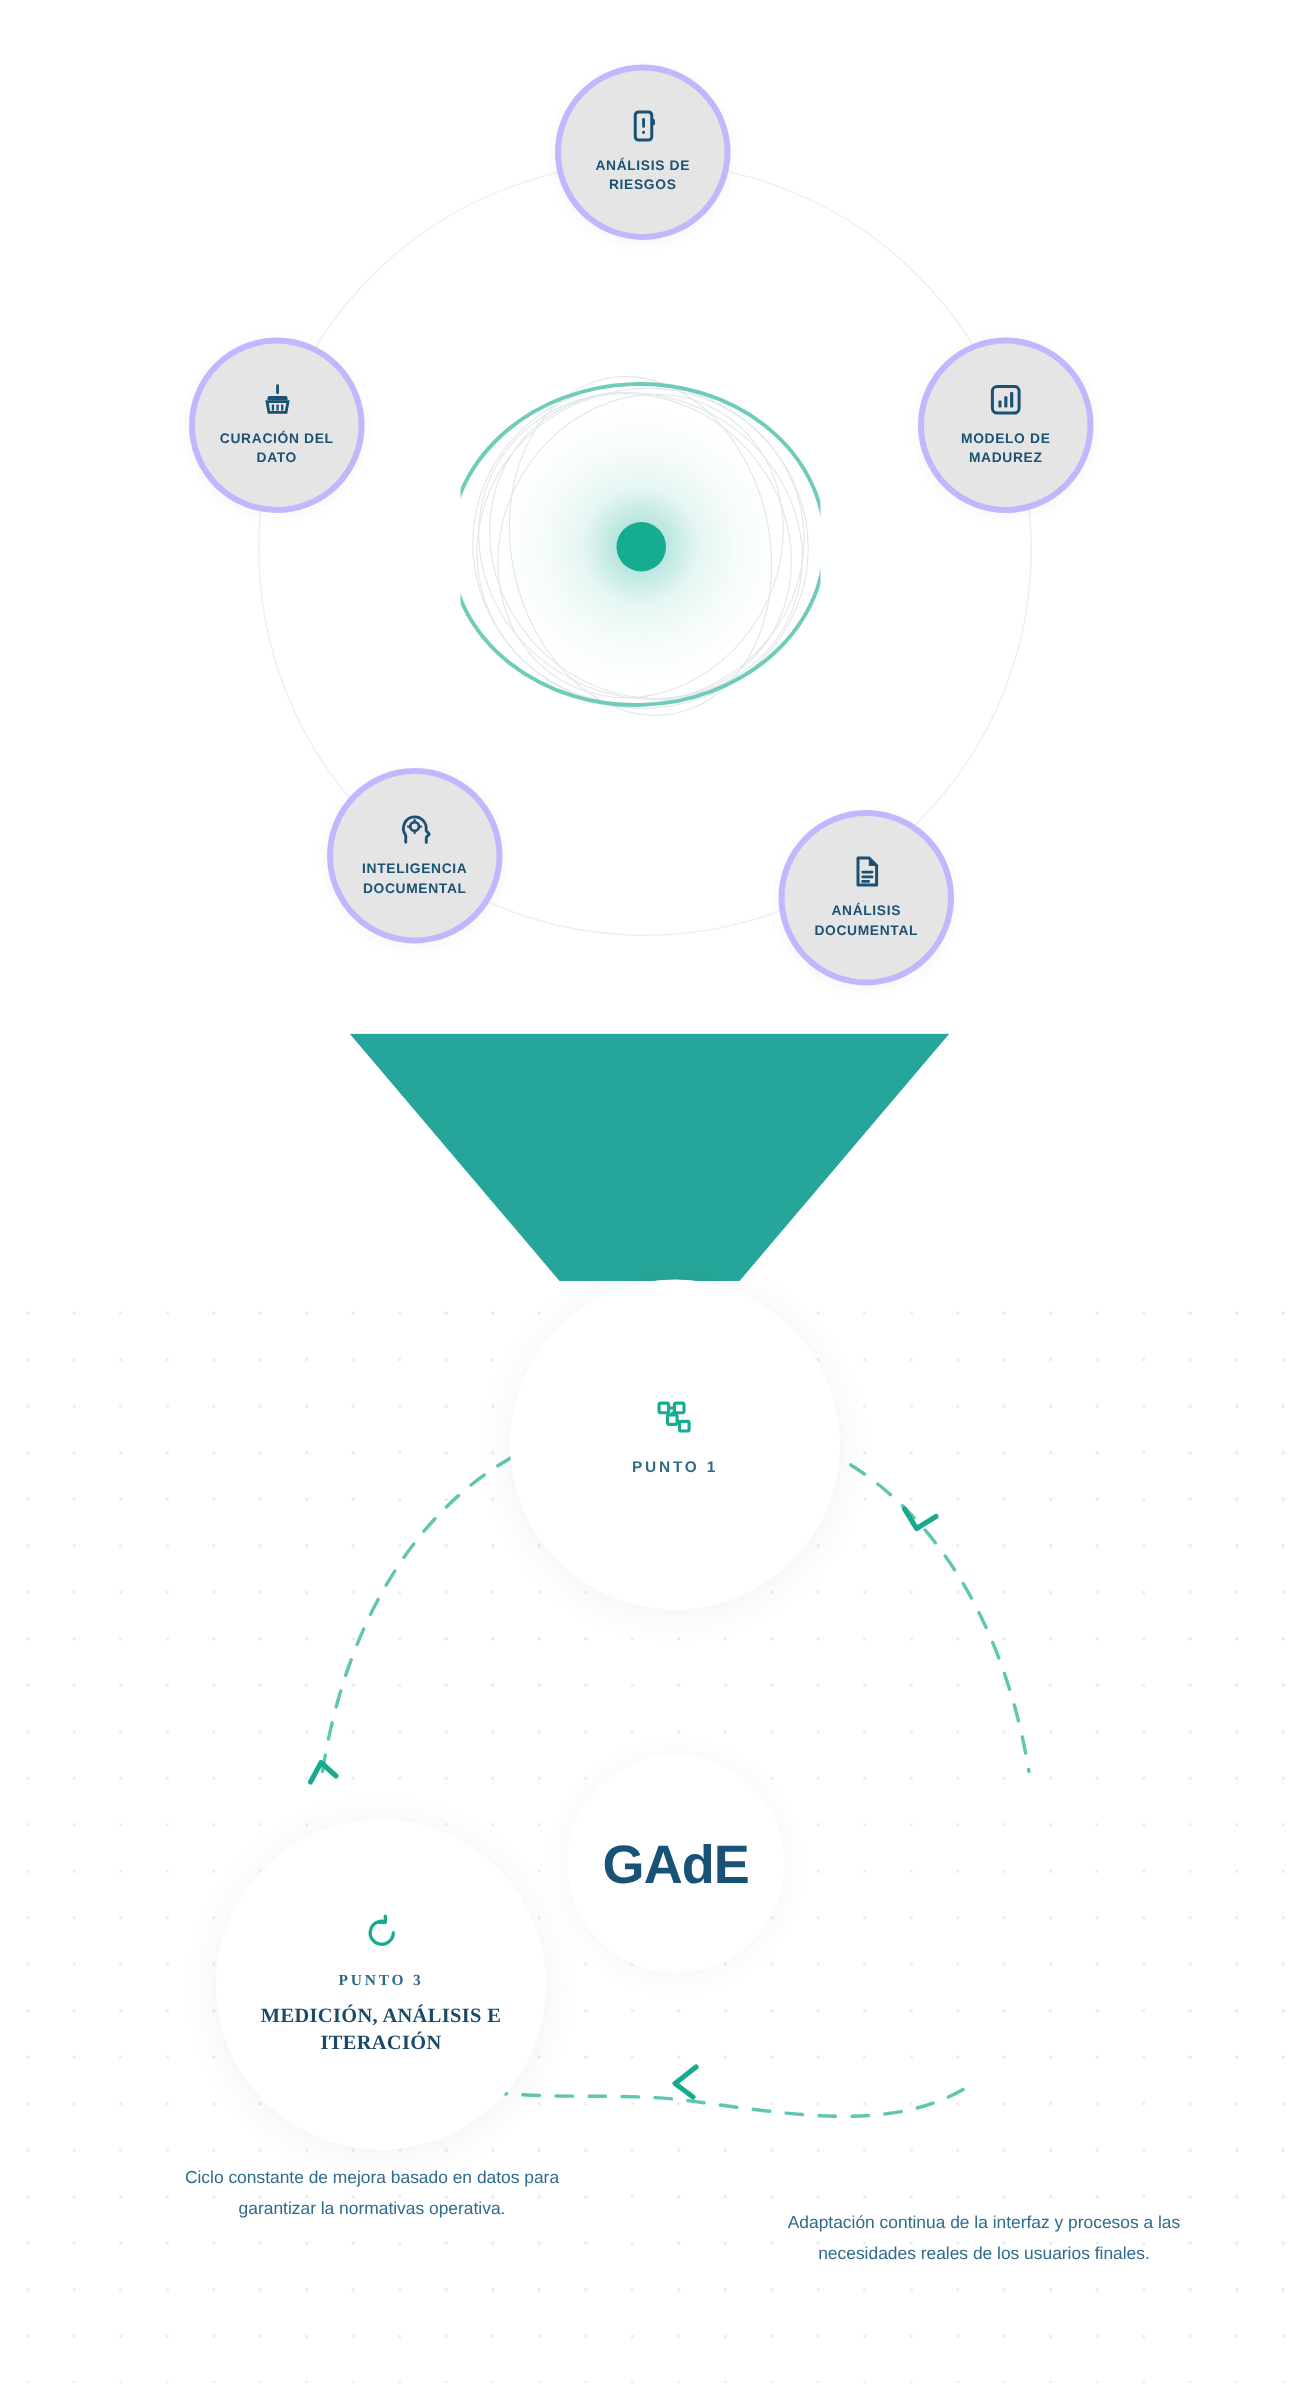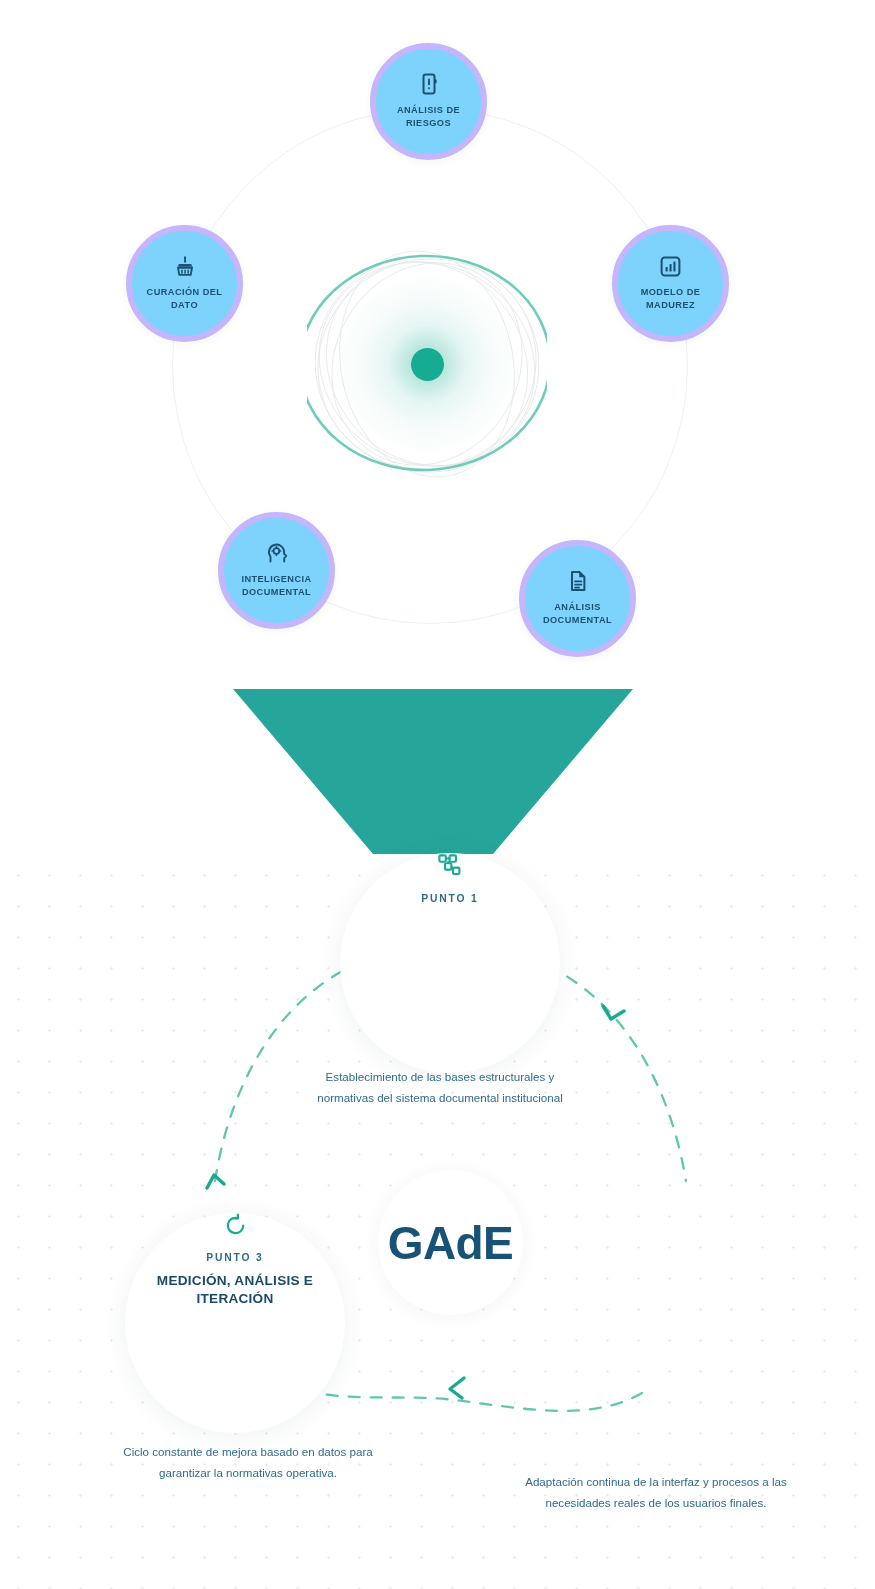--- a/index.html
+++ b/index.html
@@ -27,22 +27,22 @@
     position: absolute;
     left: 172px; top: 108px;
     width: 516px; height: 516px;
     border-radius: 50%;
     border: 1px solid #e9f3f1;
   }
 
   .cap-node {
     position: absolute;
     border-radius: 50%;
-    background: #7dd3fc;
-    border: 6px solid #c4b5fd;
+    background: #e5e5e5;
+    border: 4px solid #c4b5fd;
     box-shadow: 0 2px 10px rgba(30,50,70,0.045);
     display: flex;
     flex-direction: column;
     align-items: center;
     justify-content: center;
     text-align: center;
   }
   .cap-node .cap-icon { margin-bottom: 9px; line-height: 0; }
   .cap-node .cap-label {
     font-size: 9.2px;
@@ -108,20 +108,21 @@
   }
 
   .cycle-node {
     position: absolute;
     border-radius: 50%;
     background: #ffffff;
     box-shadow: 0 3px 26px rgba(35,55,80,0.065);
     display: flex;
     flex-direction: column;
     align-items: center;
+    justify-content: center;
     text-align: center;
   }
   .cycle-node .cyc-icon { line-height: 0; margin-bottom: 14px; }
   .cycle-node .cyc-kicker {
     font-size: 10.3px;
     font-weight: bold;
     letter-spacing: 1.85px;
     color: #2e6b86;
     text-transform: uppercase;
     margin-bottom: 9px;
@@ -131,35 +132,35 @@
     font-weight: bold;
     line-height: 1.32;
     letter-spacing: 0.25px;
     color: #1b4a68;
     text-transform: uppercase;
     padding: 0 16px;
   }
 
   #cyc-1 { left: 340px; top:  5px; width: 220px; height: 220px; }
   #cyc-2 { left: 547px; top: 365px; width: 220px; height: 220px; }
-  #cyc-3 { left: 125px; top: 365px; width: 220px; height: 220px; }
+  #cyc-3 { left: 144px; top: 365px; width: 220px; height: 220px; font-family: Liberation Serif, serif; }
 
   #logo-node {
     position: absolute;
     left: 378px; top: 322px;
     width: 145px; height: 145px;
     border-radius: 50%;
     background: #ffffff;
     box-shadow: 0 2px 20px rgba(35,55,80,0.05);
     display: flex;
     align-items: center;
     justify-content: center;
   }
   #logo-text {
-    font-size: 46px;
+    font-size: 36px;
     font-weight: bold;
     letter-spacing: -0.6px;
     color: #185276;
   }
 
   .cyc-desc {
     position: absolute;
     font-size: 11.6px;
     line-height: 1.78;
     color: #2e6b8c;
@@ -318,18 +319,17 @@
         </svg>
       </span>
       <span class="cyc-kicker">PUNTO 3</span>
       <span class="cyc-title">MEDICIÓN, ANÁLISIS E ITERACIÓN</span>
     </div>
 
     <div id="logo-node">
       <span id="logo-text">GAdE</span>
     </div>
 
-    <div class="cyc-desc" id="desc-1">Establecimiento de las bases estructurales y normativas del sistema documental institucional</div>
     <div class="cyc-desc" id="desc-3">Ciclo constante de mejora basado en datos para garantizar la normativas operativa.</div>
     <div class="cyc-desc" id="desc-2">Adaptación continua de la interfaz y procesos a las necesidades reales de los usuarios finales.</div>
 
   </div>
 </div>
 
 </body></html>

